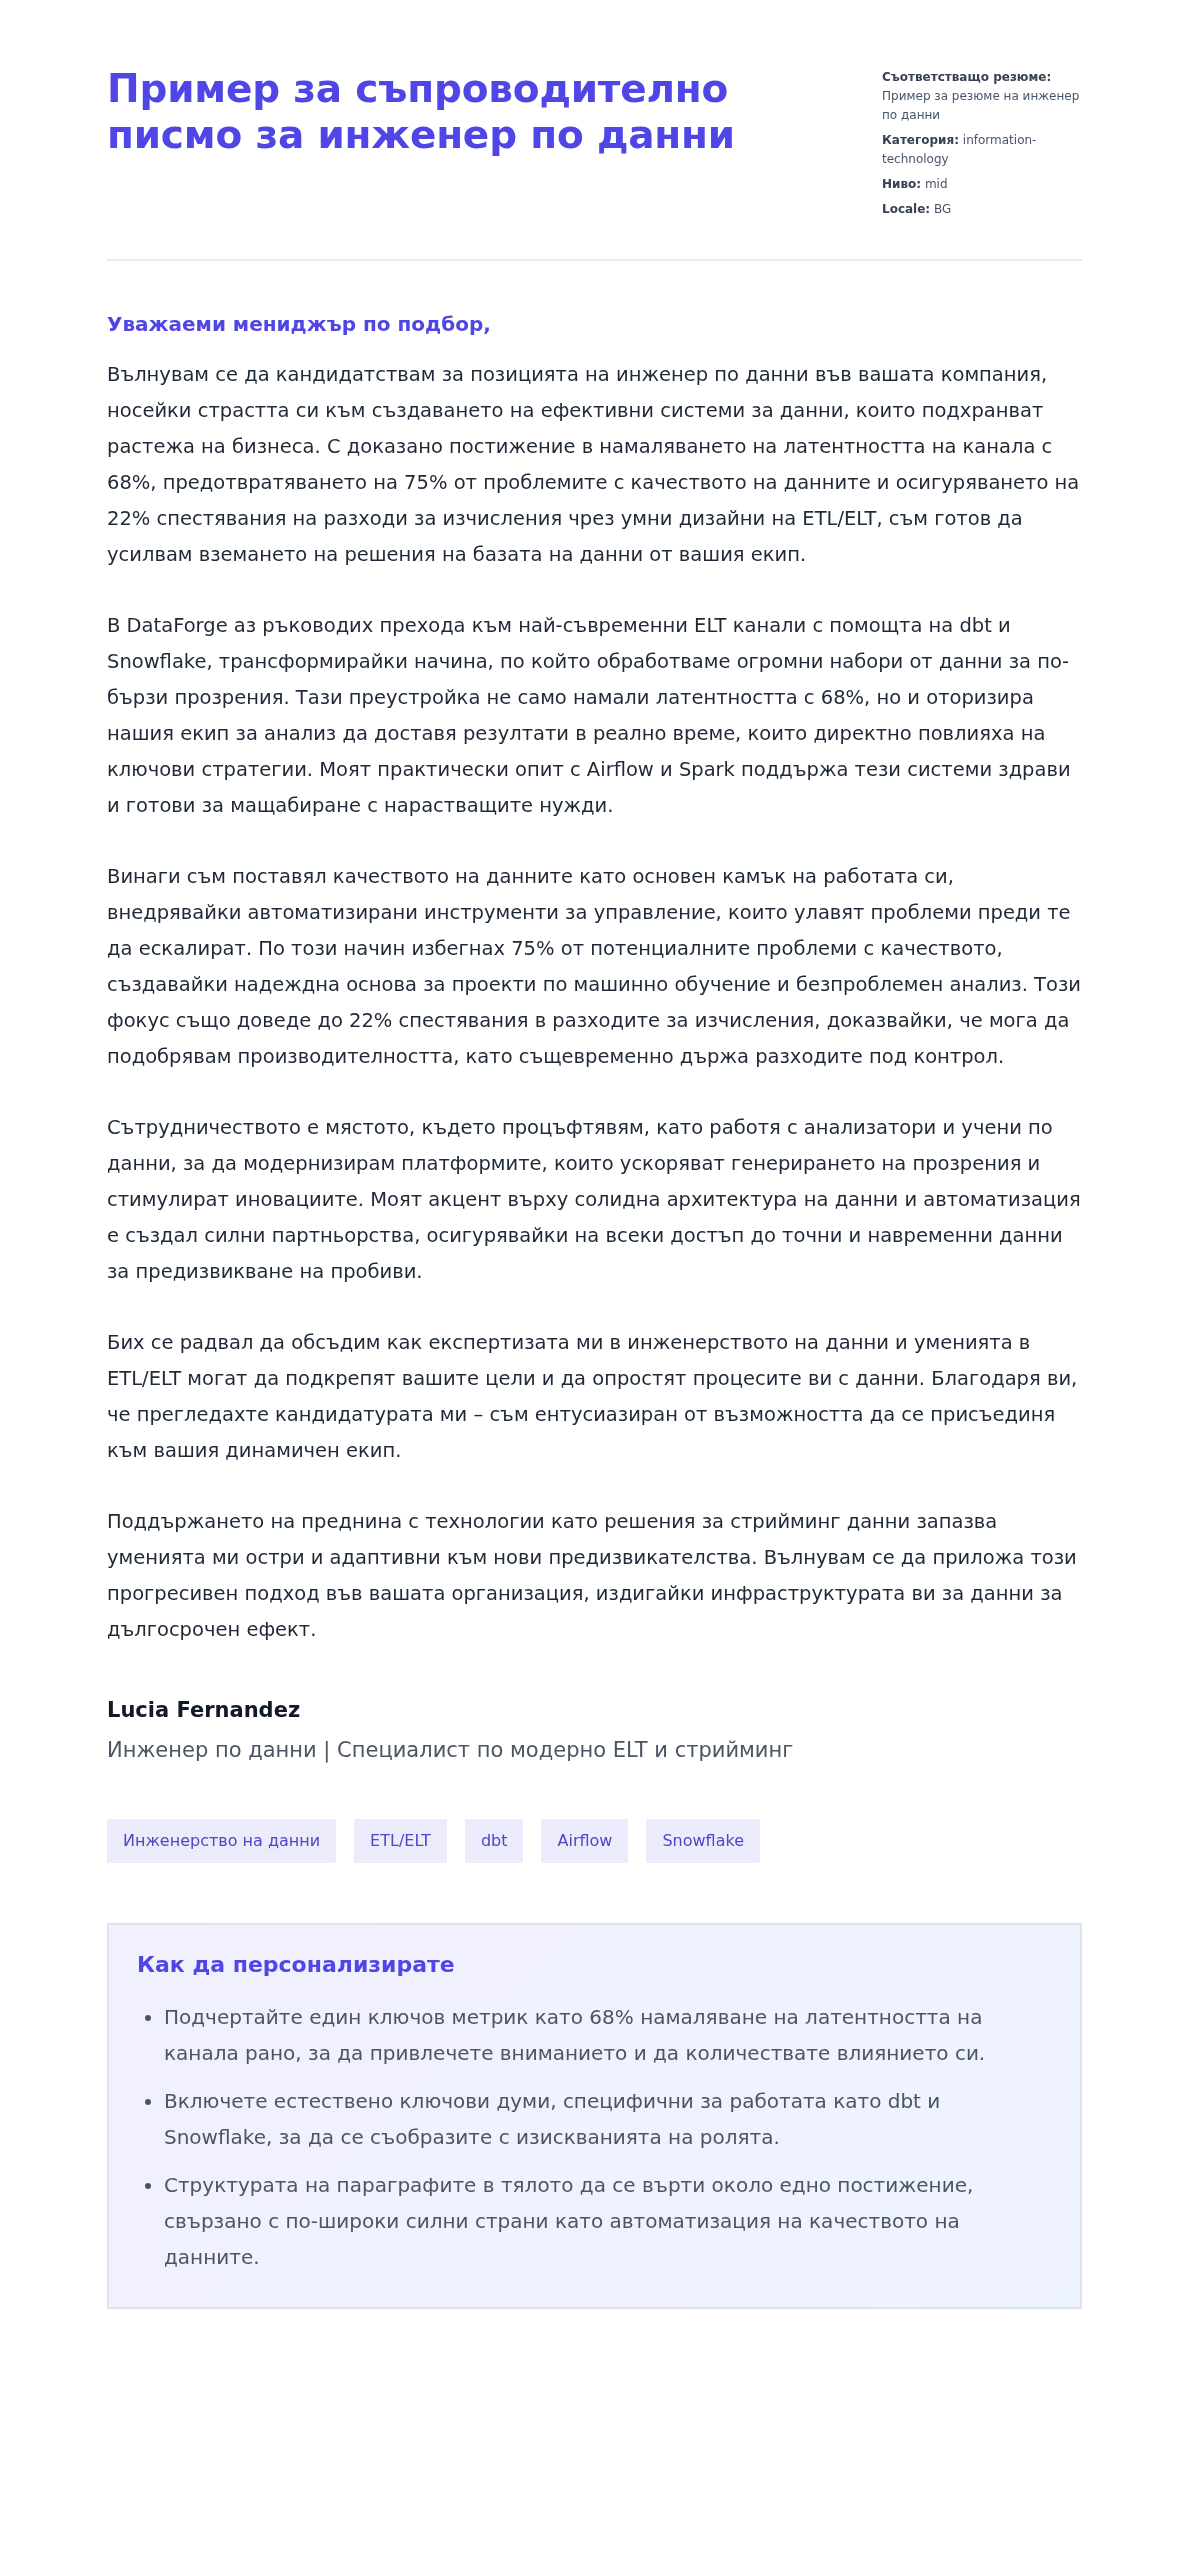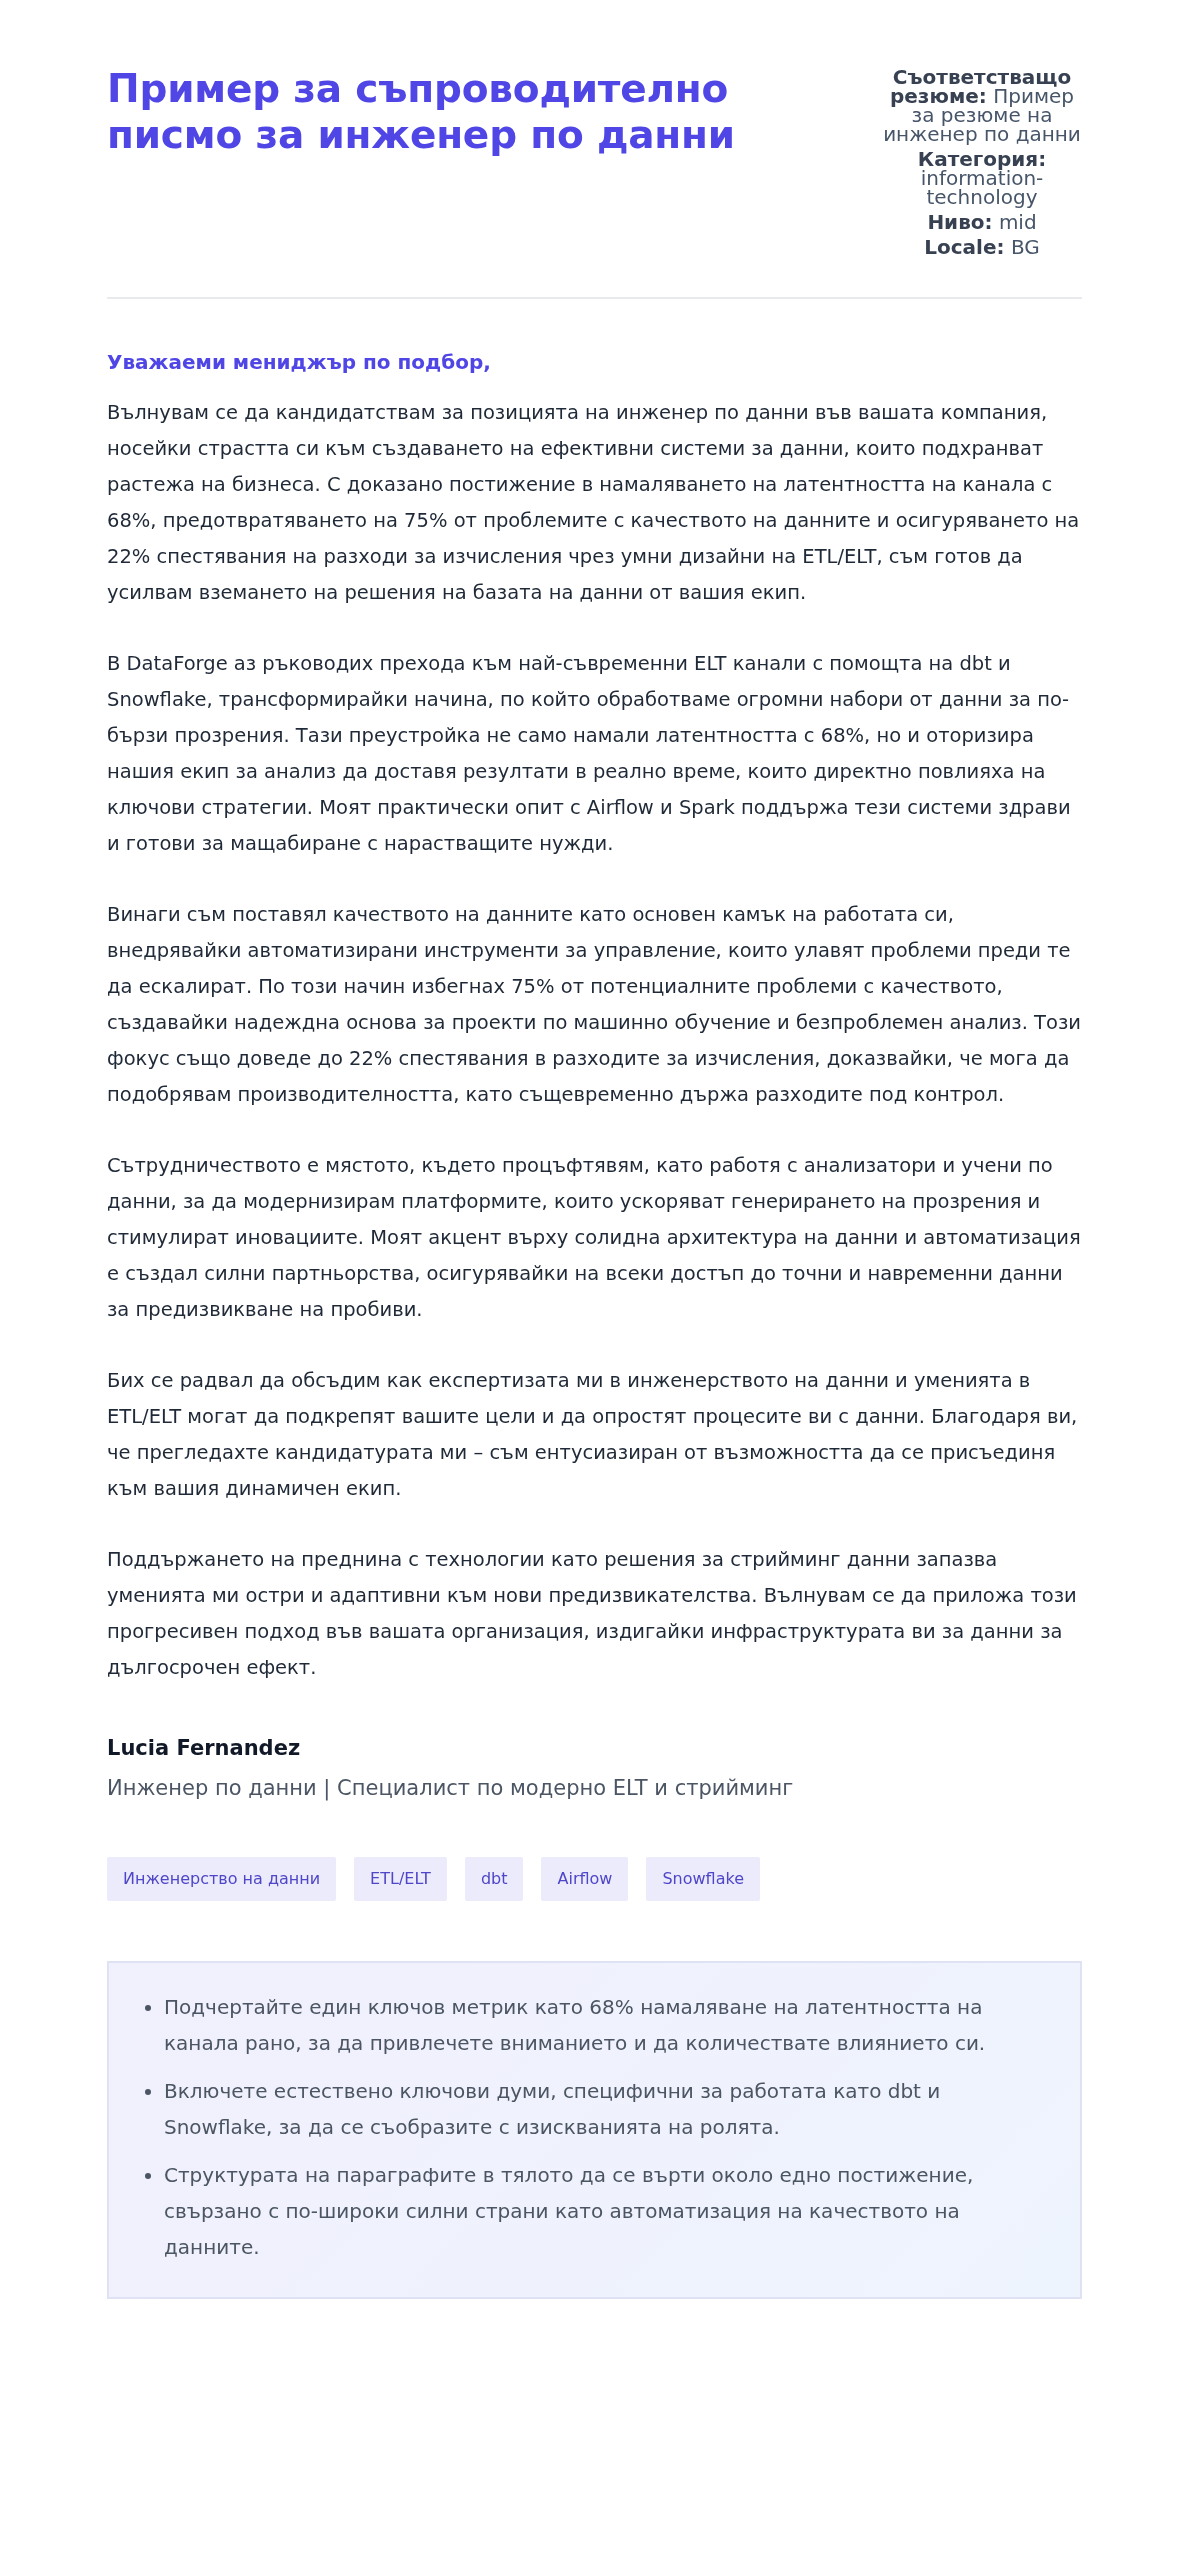--- a/index.html
+++ b/index.html
@@ -31,22 +31,22 @@
   }
   .subtitle {
     margin: 0;
     font-size: 25px;
     line-height: 31px;
     font-weight: bold;
     color: #475569;
   }
   .meta {
     width: 200px;
-    text-align: center;
-    font-size: 20px;
+    text-align: left;
+    font-size: 12px;
     line-height: 19px;
     color: #475569;
     padding-top: 2px;
   }
   .meta-item { margin-bottom: 6px; }
   .meta-key { font-weight: bold; color: #374151; }
   .greeting {
     margin: 50px 0 0 0;
     font-size: 20px;
     line-height: 26px;
@@ -158,20 +158,21 @@
 
   <div class="tags">
     <span class="tag">Инженерство на данни</span>
     <span class="tag">ETL/ELT</span>
     <span class="tag">dbt</span>
     <span class="tag">Airflow</span>
     <span class="tag">Snowflake</span>
   </div>
 
   <section class="tips">
+    <h3 class="tips-title">Как да персонализирате</h3>
     <ul class="tips-list">
       <li>Подчертайте един ключов метрик като 68% намаляване на латентността на канала рано, за да привлечете вниманието и да количествате влиянието си.</li>
       <li>Включете естествено ключови думи, специфични за работата като dbt и Snowflake, за да се съобразите с изискванията на ролята.</li>
       <li>Структурата на параграфите в тялото да се върти около едно постижение, свързано с по-широки силни страни като автоматизация на качеството на данните.</li>
     </ul>
   </section>
 
 </div>
 
 

